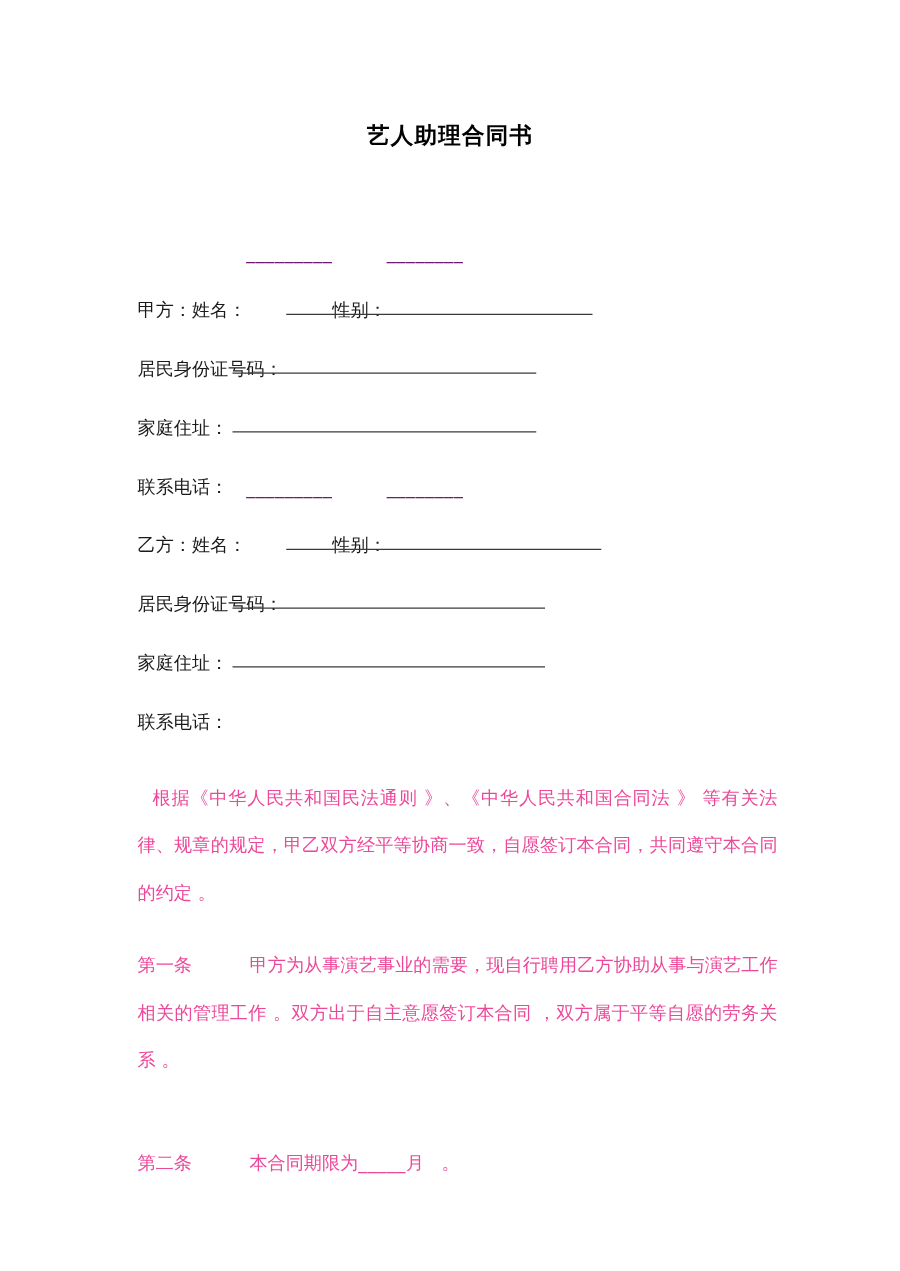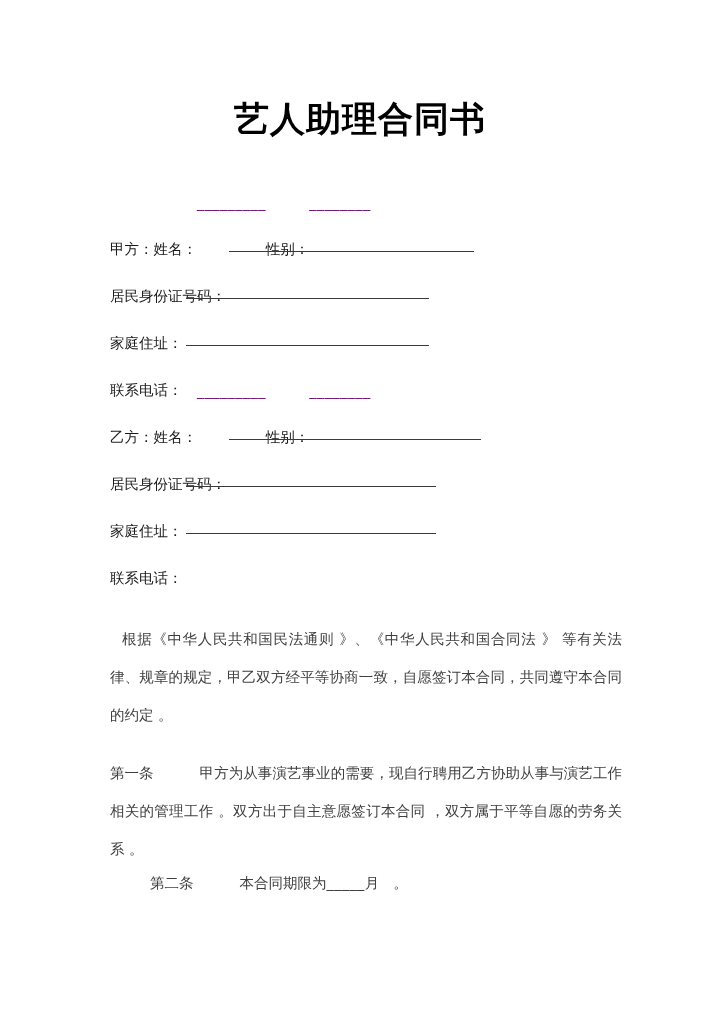--- a/index.html
+++ b/index.html
@@ -19,21 +19,21 @@
     position: absolute;
     inset: 0;
     background: #ffffff;
   }
   .doc-title {
     position: absolute;
     top: 98px;
     left: 0;
     width: 720px;
     text-align: center;
-    font-size: 35px;
+    font-size: 18px;
     font-weight: bold;
     letter-spacing: 1px;
     color: #000000;
     line-height: 1.2;
   }
   .fields {
     position: absolute;
     top: 193px;
     left: 110px;
     width: 560px;
@@ -72,39 +72,38 @@
   .rule-tel-b { width: 250px; }
 
   .body-text {
     position: absolute;
     left: 110px;
     width: 512px;
   }
   .para {
     font-size: 14.5px;
     line-height: 38px;
-    color: #404040;
+    color: #ec4899;
     text-align: justify;
     text-justify: inter-ideograph;
     margin: 0;
   }
   .para-intro {
     position: absolute;
     top: 620px;
     text-indent: 12px;
   }
   .para-art1 {
     position: absolute;
     top: 754px;
   }
   .para-art2 {
     position: absolute;
-    top: 864px;
+    top: 912px;
     white-space: nowrap;
-    margin-left: 40px;
   }
   .art-label {
     display: inline-block;
   }
   .art-gap {
     display: inline-block;
     width: 46px;
   }
   .inline-blank {
     letter-spacing: 0.4px;

